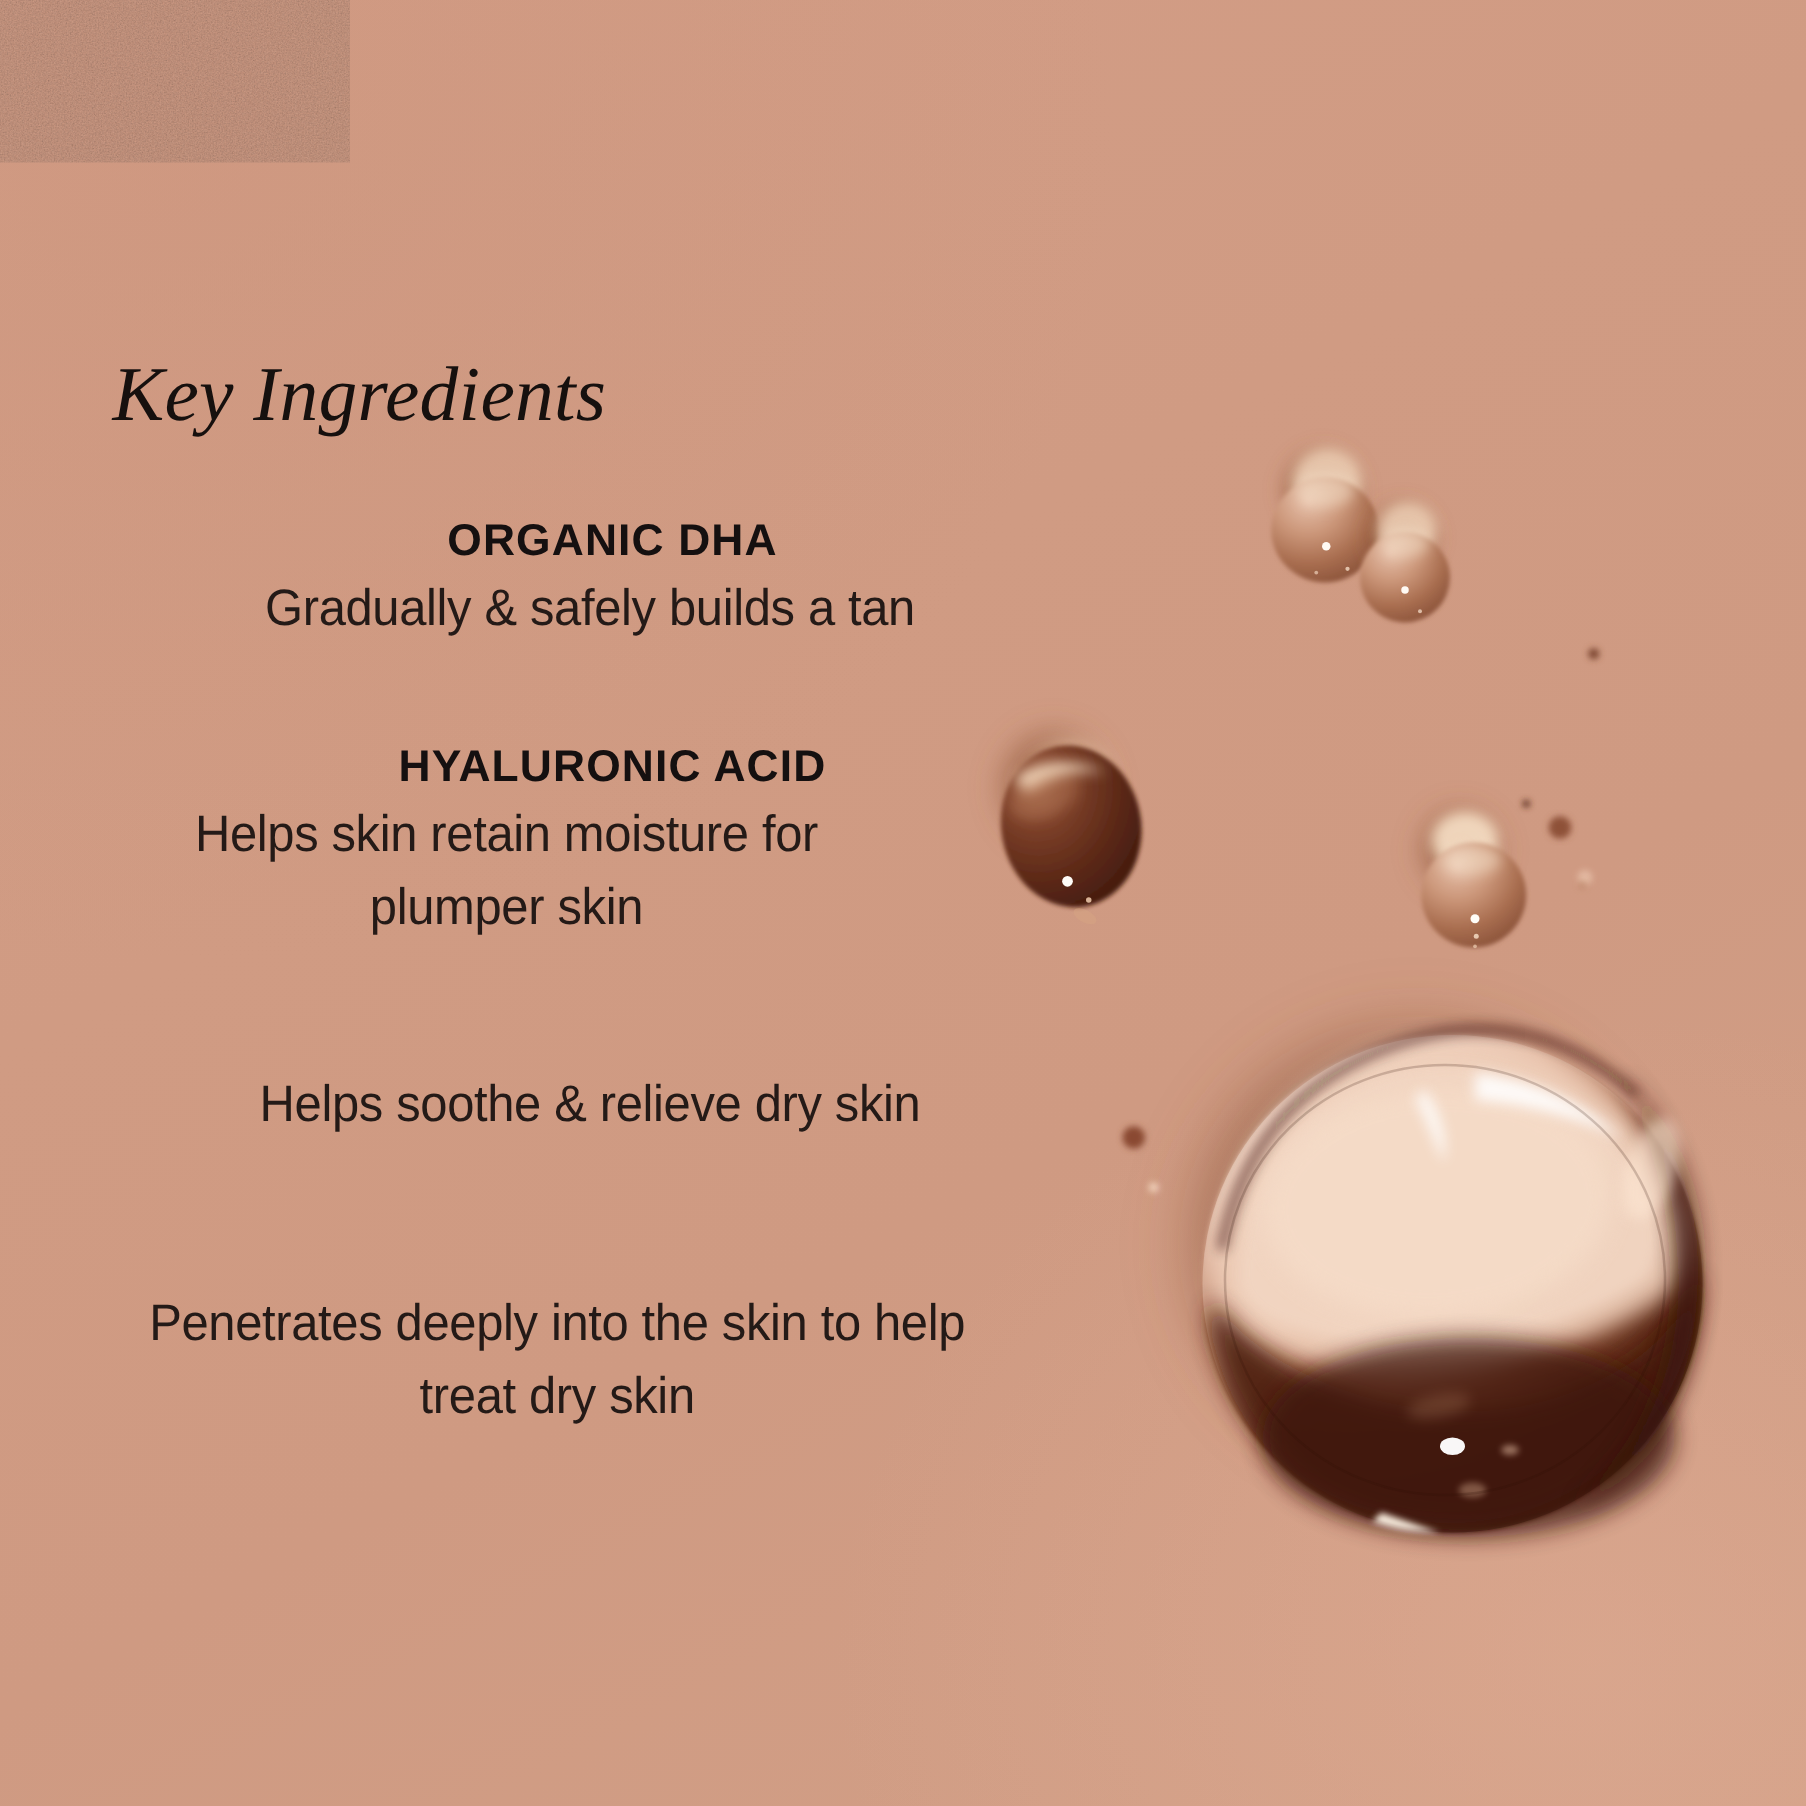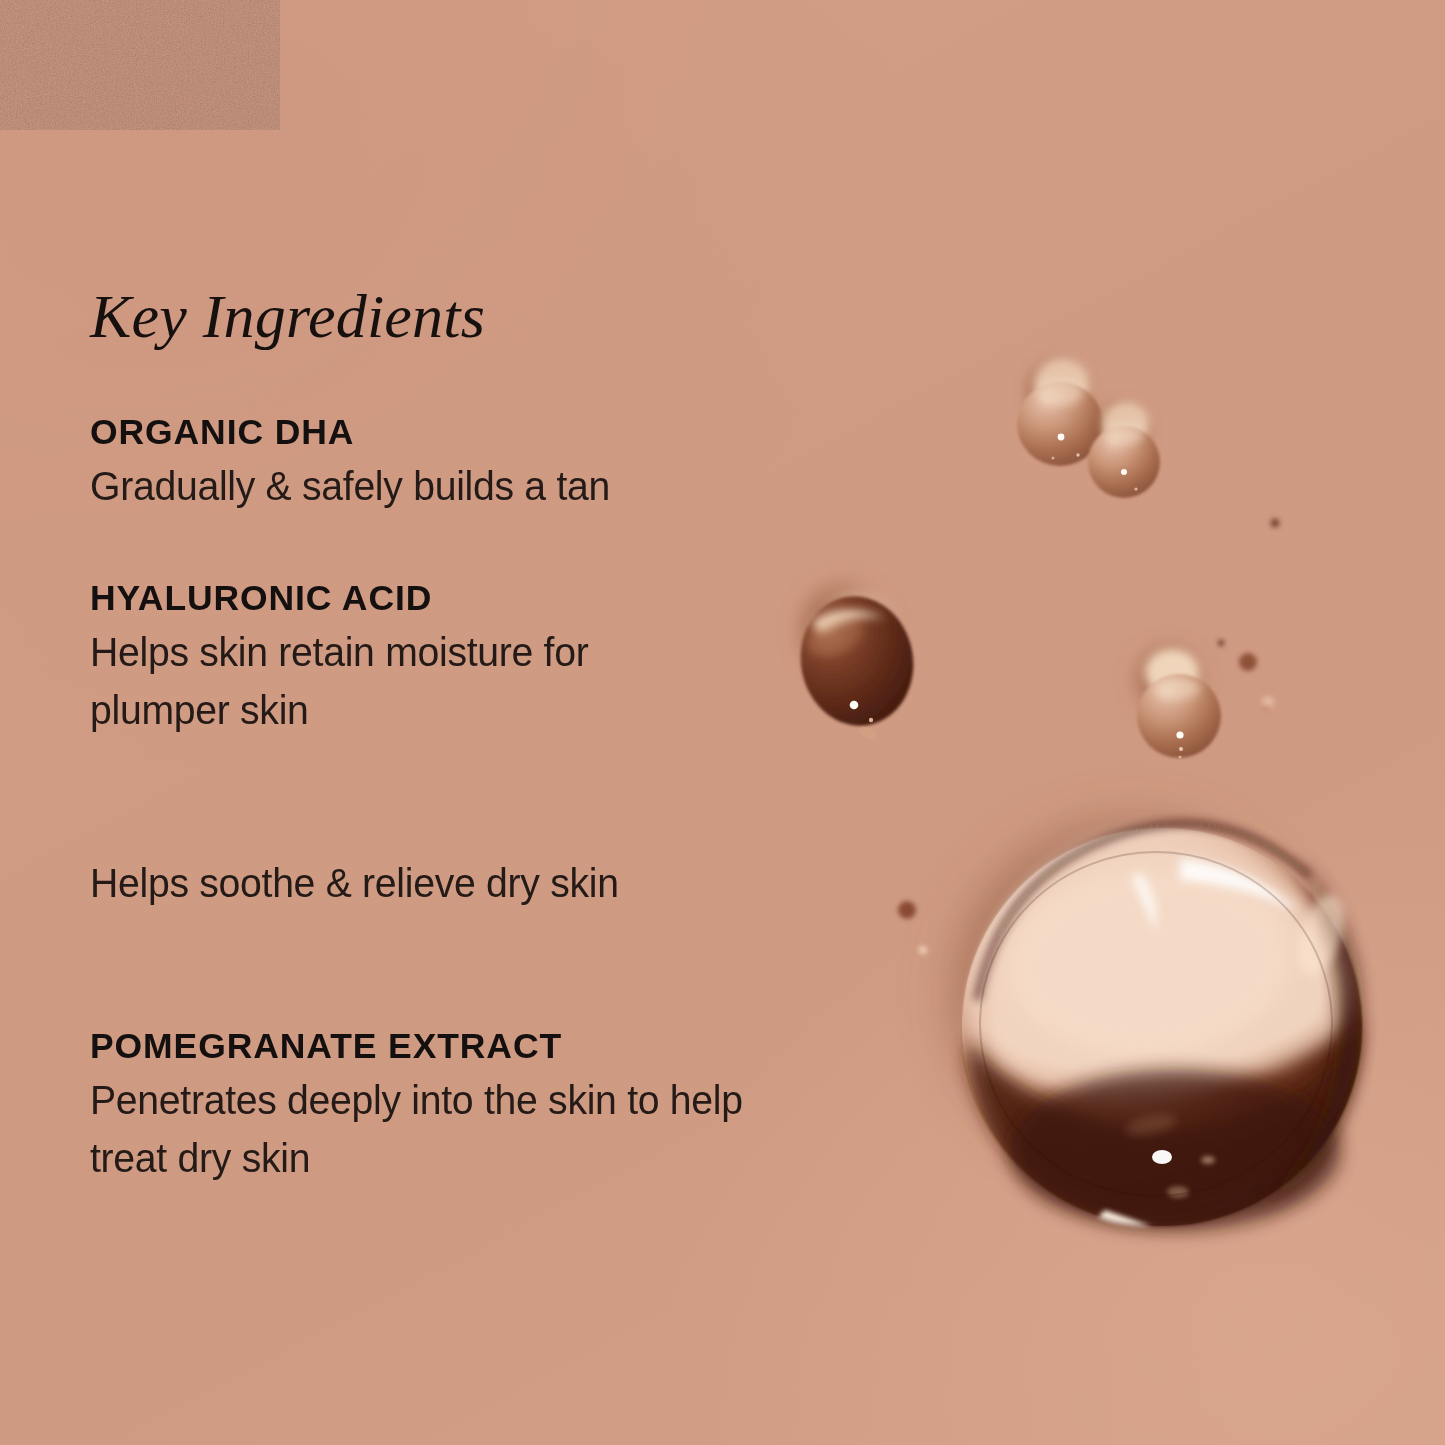--- a/index.html
+++ b/index.html
@@ -63,20 +63,21 @@
     line-height: 1.0;
     letter-spacing: 0.2px;
     color: #16100e;
     white-space: nowrap;
   }
 
   .ing-block {
     position: absolute;
     left: 0;
     width: 800px;
+    text-align: center;
   }
   .ing-name {
     font-family: "Liberation Sans", sans-serif;
     font-weight: 700;
     font-size: 35.5px;
     letter-spacing: 0.9px;
     line-height: 1.0;
     color: #151010;
     white-space: nowrap;
     margin: 0 0 6px 0;
@@ -87,21 +88,21 @@
     font-size: 41px;
     line-height: 1.42;
     letter-spacing: -0.3px;
     color: #241a17;
     margin: 0;
     transform: scaleX(0.955);
     transform-origin: left center;
   }
 
   #block-0 { top: 415px; }
-  #block-1 { top: 581px; }
+  #block-1 { top: 596px; }
   #block-2 { top: 854px; }
   #block-3 { top: 1029px; }
 
   
   .drop-layer { position: absolute; inset: 0; z-index: 3; pointer-events: none; }
 </style>
 </head>
 <body>
 
 <div id="canvas">
@@ -299,18 +300,17 @@
     <div class="ing-block" id="block-1">
       <div class="ing-name">HYALURONIC ACID</div>
       <div class="ing-desc" style="max-width:660px">Helps skin retain moisture for plumper skin</div>
     </div>
 
     <div class="ing-block" id="block-2">
       <div class="ing-desc">Helps soothe &amp; relieve dry skin</div>
     </div>
 
     <div class="ing-block" id="block-3">
-      <div class="ing-name">POMEGRANATE EXTRACT</div>
       <div class="ing-desc" style="max-width:745px">Penetrates deeply into the skin to help treat dry skin</div>
     </div>
 
   </div>
 </div>
 
 </body></html>

